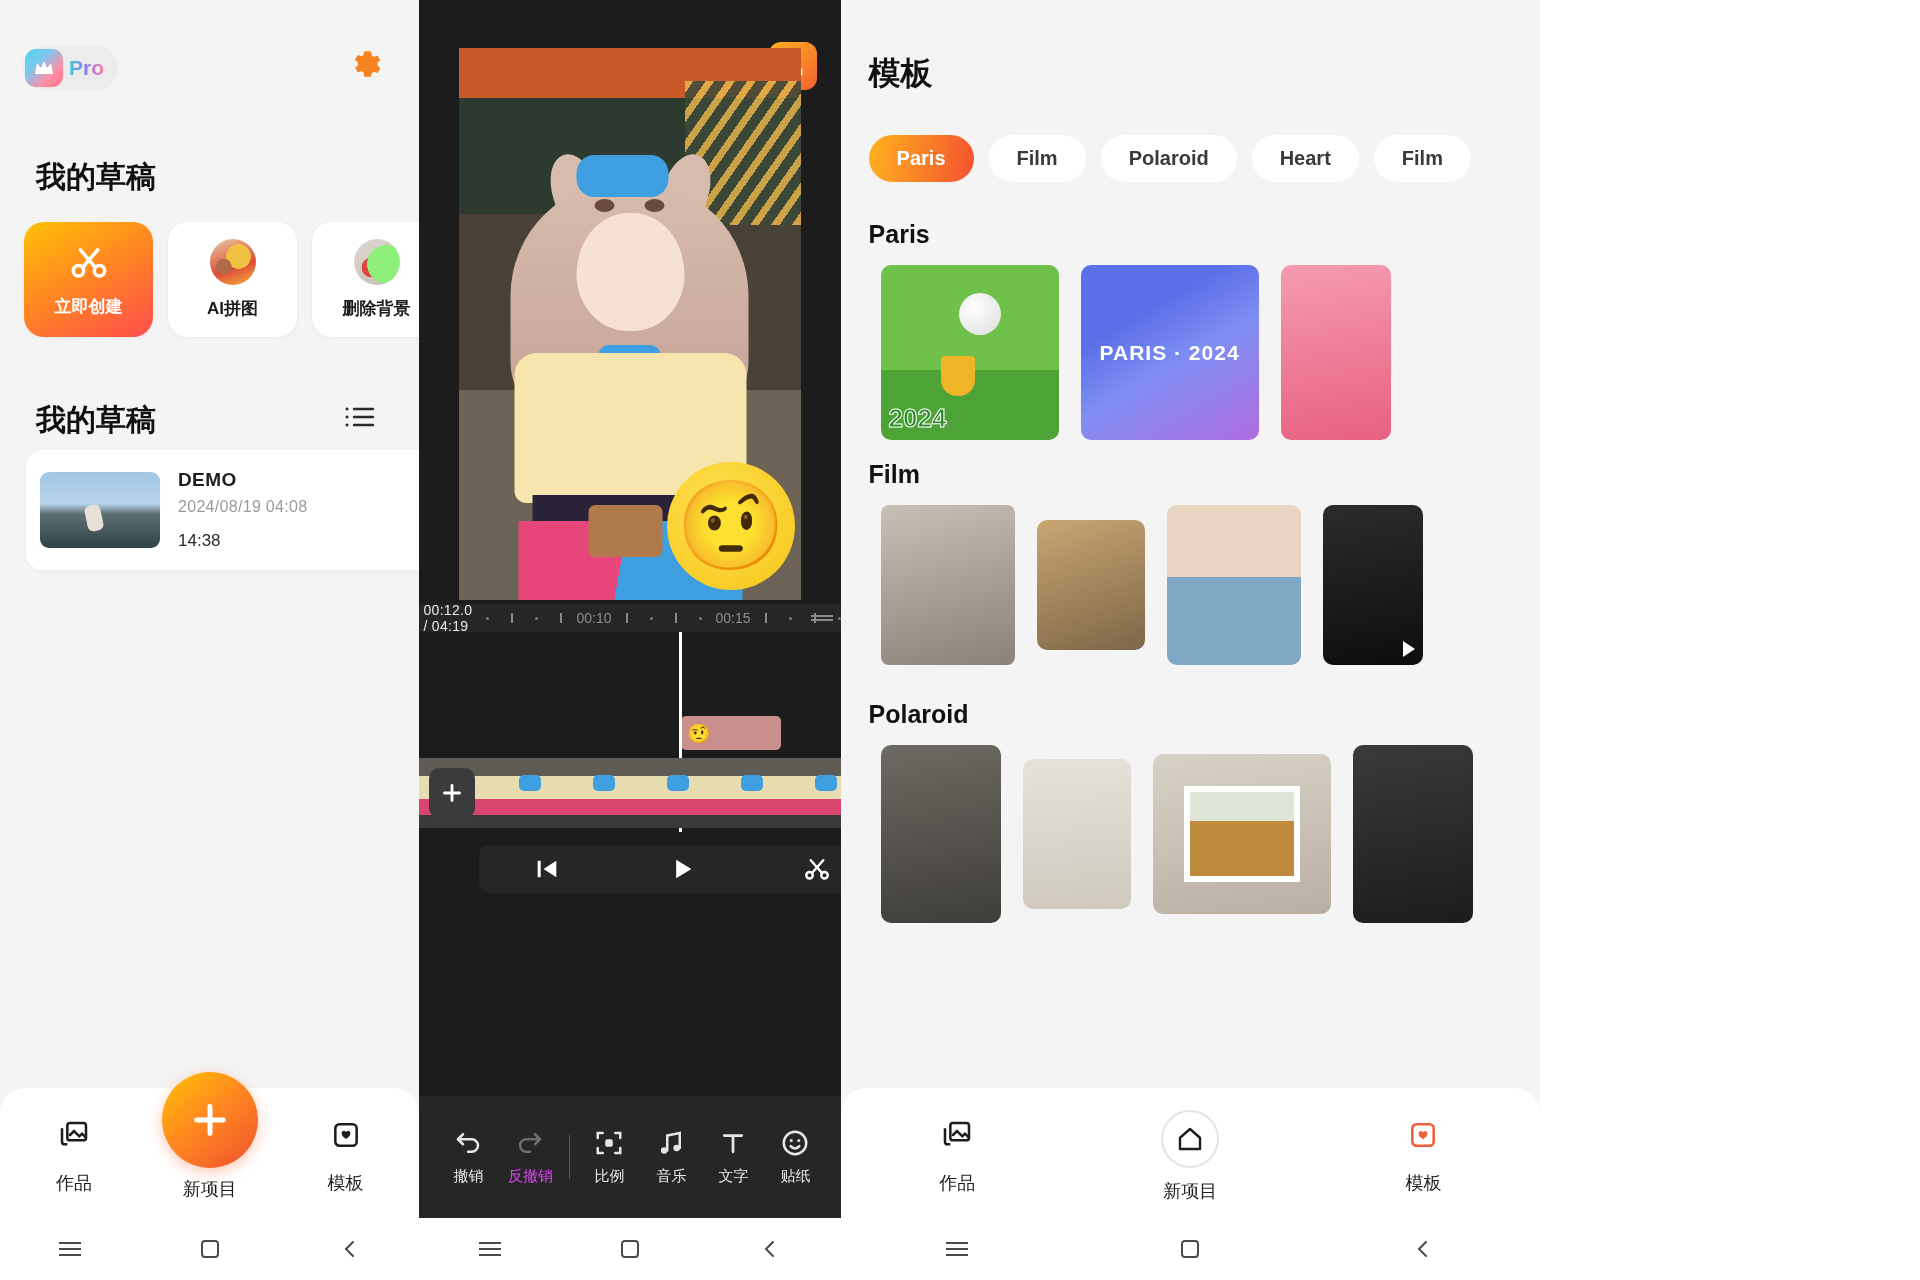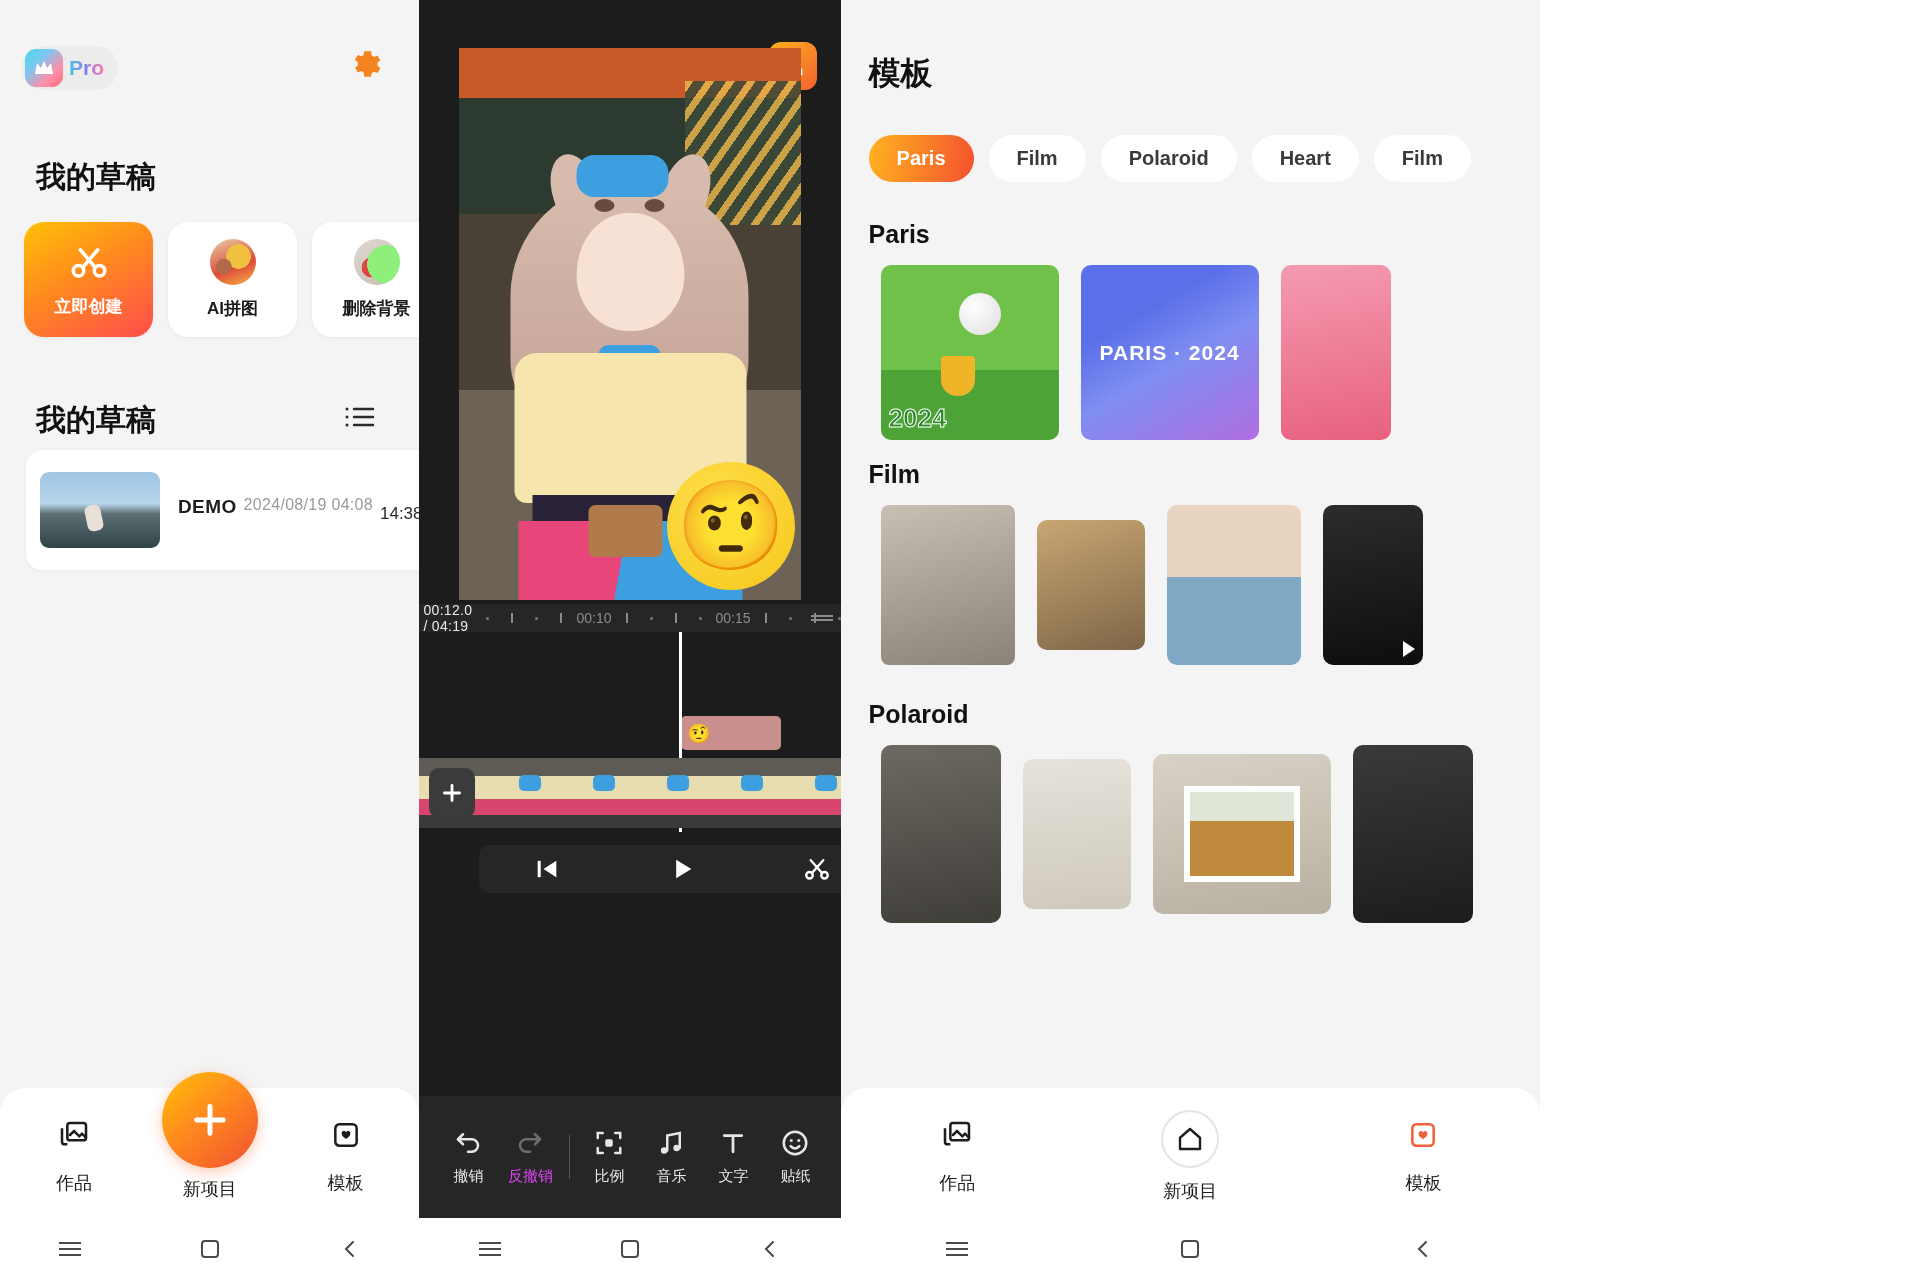--- a/index.html
+++ b/index.html
@@ -78,21 +78,21 @@
   }
   .draft-thumb {
     width: 120px; height: 76px; border-radius: 9px; flex: none;
     background: linear-gradient(180deg,#9fc6e4 0%,#b7d4ea 42%,#5d6f72 55%,#2f4347 100%);
     position: relative; overflow: hidden;
   }
   .draft-thumb::after {
     content:''; position:absolute; left:38%; top:44%; width:16px; height:26px;
     background:#e8e0d8; border-radius:6px; transform:rotate(-12deg);
   }
-  .draft-meta { flex: 1; display: flex; gap: 7px; }
+  .draft-meta { flex: 1; display: flex; flex-direction: column; gap: 7px; }
   .draft-name { font-size: 19px; font-weight: 600; color: #1d1d1d; letter-spacing:.4px; }
   .draft-date { font-size: 16px; color: #9a9a9a; letter-spacing:.3px; }
   .draft-dur  { font-size: 17px; color: #2a2a2a; margin-top: 8px; }
   .draft-more {
     width: 26px; height: 40px; display:flex; flex-direction:column; gap:4px;
     align-items:center; justify-content:center;
   }
   .draft-more span { width:4px; height:4px; border-radius:50%; background:#9a9a9a; }
 
   

